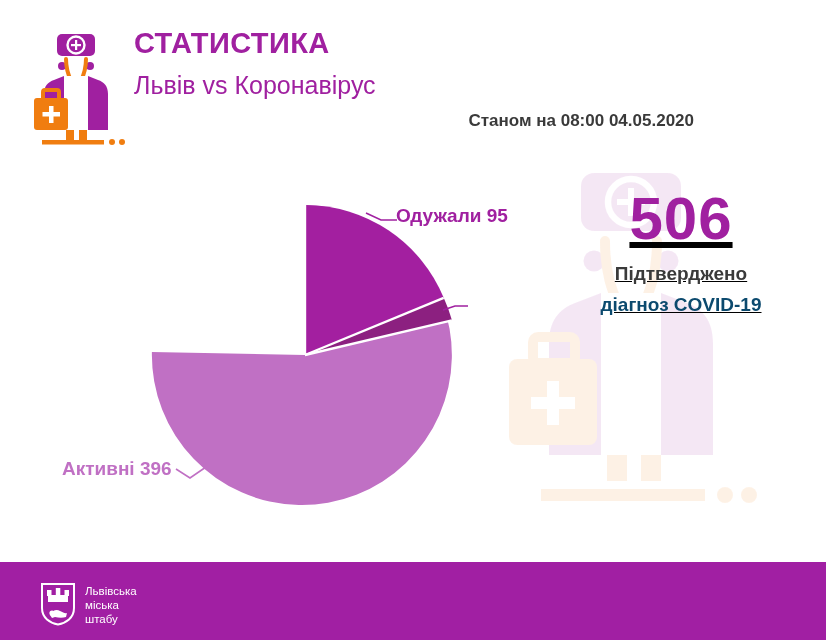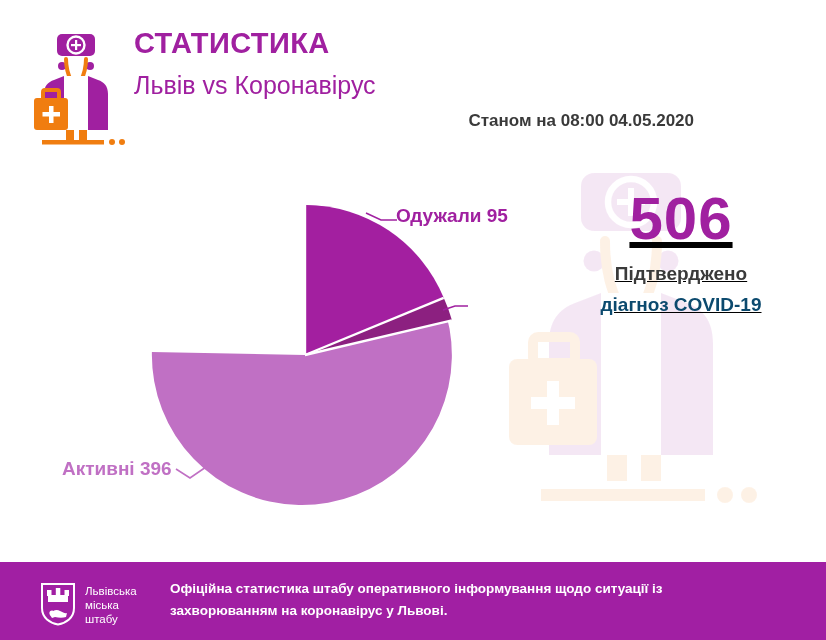--- a/index.html
+++ b/index.html
@@ -306,15 +306,14 @@
       <path d="M10 33 C12 28 17 27 20 29 C23 30 25 32 27 31 L26 35 C23 36 19 36 15 35 L12 36 Z" fill="#ffffff"></path>
       <circle cx="12" cy="31" r="2.6" fill="#ffffff"></circle>
     </svg>
     <div id="footer-logo-text">
       <div>Львівська</div>
       <div>міська</div>
       <div>штабу</div>
     </div>
   </div>
 
-  <div id="footer-note">Офіційна статистика штабу оперативного інформування щодо ситуації із захворюванням на коронавірус у Львові.</div>
 
 </div>
 
 </body></html>

